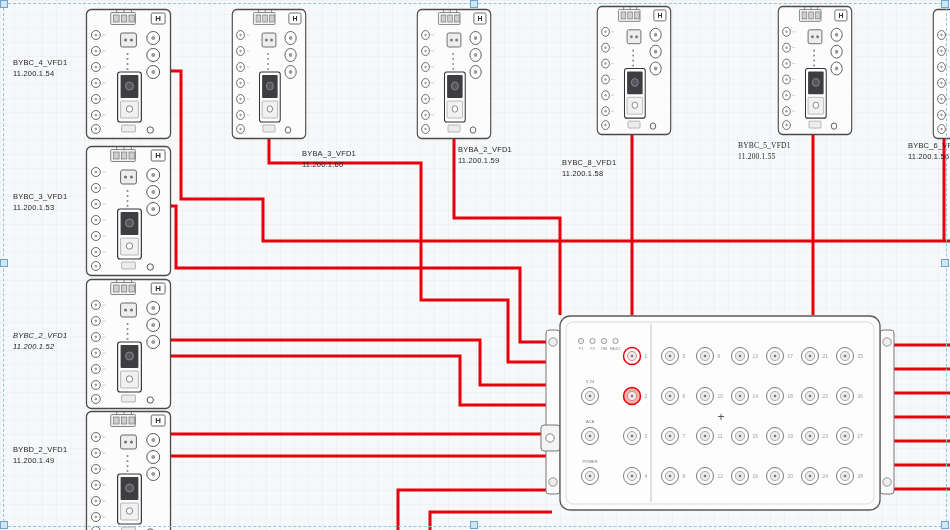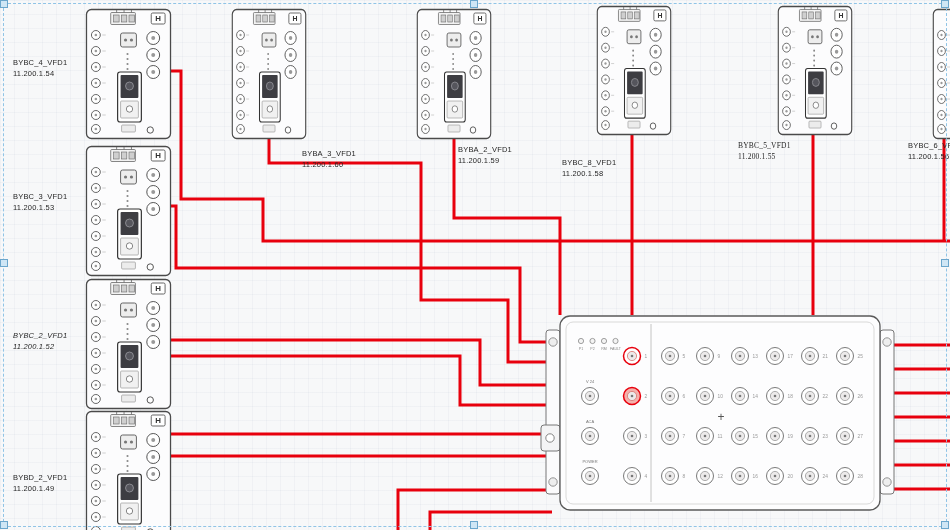--- a/index.html
+++ b/index.html
@@ -364,21 +364,21 @@
 
       <g>
         <rect x="33" y="64" width="24" height="50" rx="2.5" fill="#ffffff" stroke="#333" stroke-width="1.2"></rect>
         <rect x="36" y="67" width="18" height="23" rx="1" fill="#3d3d42"></rect>
         <circle cx="45" cy="78" r="4" fill="#55555c" stroke="#8a8a90" stroke-width="1"></circle>
         <rect x="36" y="93" width="18" height="17" rx="1" fill="#f1f1f1" stroke="#999" stroke-width="0.7"></rect>
         <circle cx="45" cy="101" r="3.2" fill="#fff" stroke="#666" stroke-width="0.8"></circle>
       </g>
       <rect x="37" y="117" width="14" height="7" rx="1" fill="#ececec" stroke="#999" stroke-width="0.7"></rect>
     </svg>
-    <div class="dev-label" style="left: -72px; top: 34px; margin-top: 28px;">
+    <div class="dev-label" style="left: -72px; top: 34px;">
       <div class="l1">BYBD_2_VFD1</div>
       <div class="l2">11.200.1.49</div>
     </div>
   </div>
 
   <div class="vfd" style="left: 231px; top: 8px; width: 76px; height: 132px;">
     <svg class="vfd-art" viewBox="0 0 88 132" preserveAspectRatio="none">
       <rect x="1.5" y="1.5" width="85" height="129" rx="5" fill="#fcfcfd" stroke="#4a4a4a" stroke-width="1.3"></rect>
 
       <rect x="67" y="5" width="14" height="11" rx="1.5" fill="#ffffff" stroke="#555" stroke-width="0.9"></rect>

